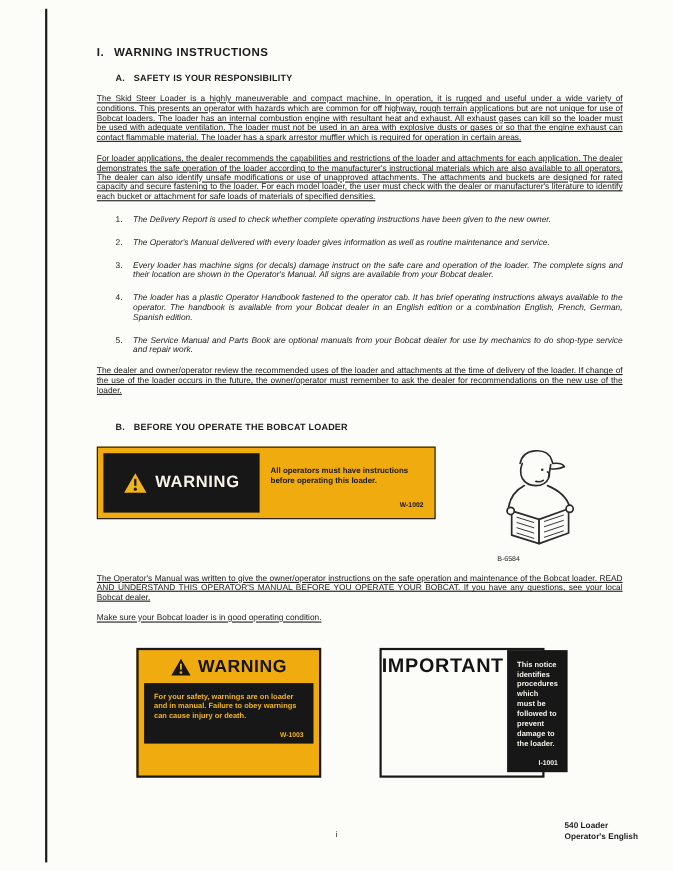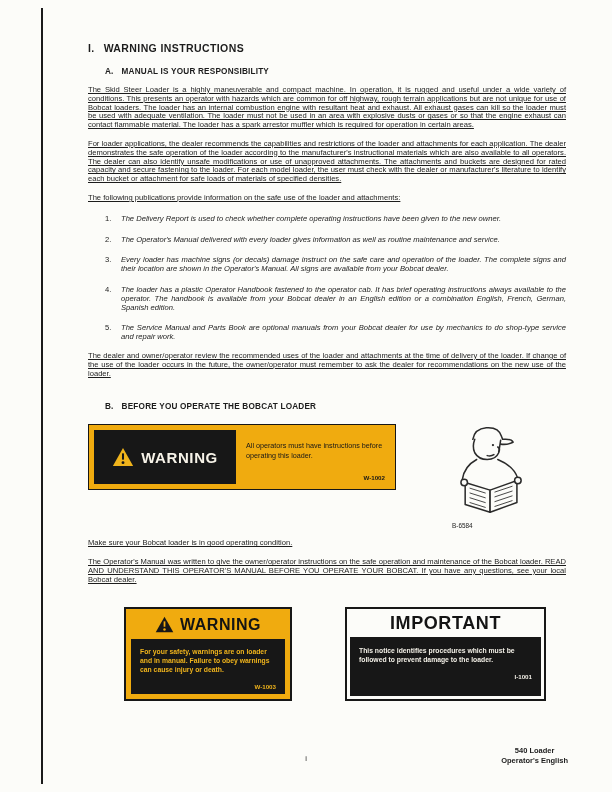--- a/index.html
+++ b/index.html
@@ -21,63 +21,62 @@
   .list-item { display:flex; gap:7px; margin-top:12px; }
   .list-num { font-size:7.6px; line-height:8.8px; width:9px; flex:none; }
   .list-text { font-size:7.6px; line-height:8.8px; text-align:justify; flex:1;font-style:italic; }
 
   
   .warn-row { display:flex; align-items:flex-start; margin-top:13px; }
   .warnbox-top { width:308px; height:66px; border:1.8px solid #171717; background:#f0ab0f; padding:5px; display:flex; }
   .warnbox-top .panel { background:#171717; width:142px; flex:none; display:flex; align-items:center; justify-content:center; gap:7px; }
   .warnbox-top .word { color:#f7f3e8; font-size:15px; font-weight:bold; letter-spacing:.6px; }
   .warnbox-top .msg-area { flex:1; position:relative; padding:11px 4px 2px 10px; }
-  .warnbox-top .msg { font-size:7.2px; font-weight:normal; line-height:9.6px; color:#171717; }
+  .warnbox-top .msg { font-size:7.2px; font-weight:bold; line-height:9.6px; color:#171717; }
   .warnbox-top .code { position:absolute; right:5px; bottom:3px; font-size:6.2px; font-weight:bold; color:#171717; }
   .cartoon-wrap { margin-left:40px; width:112px; }
   .cartoon-caption { font-size:6.4px; margin-top:2px; padding-left:16px; }
 
   
   .bottom-row { display:flex; margin:22px 0 0 36px; gap:53px; }
   .warnbox-bottom { width:168px; background:#f0ab0f; border:2px solid #171717; padding:4px 5px 5px; }
   .warnbox-bottom .head { display:flex; align-items:center; justify-content:center; gap:6px; padding:3px 0 5px; }
   .warnbox-bottom .word { font-size:16px; font-weight:bold; color:#141414; letter-spacing:.5px; }
   .warnbox-bottom .body { background:#171717; color:#f0b41c; font-size:6.8px; font-weight:bold; line-height:9px; padding:8px 9px 3px; }
   .warnbox-bottom .code, .ibox .code { text-align:right; margin-top:8px; font-size:6.2px; font-weight:bold; }
 
-  .ibox { width:201px; border:2.5px solid #171717; background:#fcfcf9; display:flex; flex-direction:column; }
+  .ibox { width:150px; border:2.5px solid #171717; background:#fcfcf9; display:flex; }
   .ibox .head { text-align:center; font-size:18px; font-weight:bold; letter-spacing:.6px; padding:4px 0 3px; color:#141414; }
   .ibox .body { background:#171717; color:#f2efe6; font-size:6.8px; font-weight:bold; line-height:9px; padding:9px 9px 4px; margin:0 3px 3px; flex:1; }
 
   .footer-pagenum { position:absolute; left:0; width:612px; text-align:center; bottom:29px; font-size:7.5px; }
-  .footer-right { position:absolute; right:44px; bottom:26px; text-align:center; font-size:7.5px; font-weight:bold; line-height:10px; }
+  .footer-right { position:absolute; right:32px; bottom:26px; text-align:left; font-size:7.5px; font-weight:bold; line-height:10px; }
 
   .tri { display:block; }
 </style>
 </head>
 <body>
 
 <div class="page">
   <div class="binding-rule"></div>
 
   <div class="content">
 
     <div class="doc-title">
       <span>I.</span>
       <span>WARNING INSTRUCTIONS</span>
     </div>
 
     <div class="sec-head">
       <span>A.</span>
-      <span>MANUAL IS YOUR RESPONSIBILITY</span>
+      <span>SAFETY IS YOUR RESPONSIBILITY</span>
     </div>
 
     <p class="para">The Skid Steer Loader is a highly maneuverable and compact machine. In operation, it is rugged and useful under a wide variety of conditions. This presents an operator with hazards which are common for off highway, rough terrain applications but are not unique for use of Bobcat loaders. The loader has an internal combustion engine with resultant heat and exhaust. All exhaust gases can kill so the loader must be used with adequate ventilation. The loader must not be used in an area with explosive dusts or gases or so that the engine exhaust can contact flammable material. The loader has a spark arrestor muffler which is required for operation in certain areas.</p>
     <p class="para">For loader applications, the dealer recommends the capabilities and restrictions of the loader and attachments for each application. The dealer demonstrates the safe operation of the loader according to the manufacturer's instructional materials which are also available to all operators. The dealer can also identify unsafe modifications or use of unapproved attachments. The attachments and buckets are designed for rated capacity and secure fastening to the loader. For each model loader, the user must check with the dealer or manufacturer's literature to identify each bucket or attachment for safe loads of materials of specified densities.</p>
-    <p class="para">The following publications provide information on the safe use of the loader and attachments:</p>
 
     <div class="list">
       <div class="list-item">
         <span class="list-num">1.</span>
         <span class="list-text">The Delivery Report is used to check whether complete operating instructions have been given to the new owner.</span>
       </div>
       <div class="list-item">
         <span class="list-num">2.</span>
         <span class="list-text">The Operator's Manual delivered with every loader gives information as well as routine maintenance and service.</span>
       </div>
@@ -135,22 +134,22 @@
               <path d="M57 71 L75 65 M57 76 L75 70 M57 81 L75 75 M57 86 L75 80"></path>
             </g>
             <circle cx="25" cy="61" r="3.4" fill="#fcfcf9"></circle>
             <circle cx="81" cy="59" r="3.4" fill="#fcfcf9"></circle>
           </g>
         </svg>
         <div class="cartoon-caption">B-6584</div>
       </div>
     </div>
 
+    <p class="para">The Operator's Manual was written to give the owner/operator instructions on the safe operation and maintenance of the Bobcat loader. READ AND UNDERSTAND THIS OPERATOR'S MANUAL BEFORE YOU OPERATE YOUR BOBCAT. If you have any questions, see your local Bobcat dealer.</p>
     <p class="para">Make sure your Bobcat loader is in good operating condition.</p>
-    <p class="para">The Operator's Manual was written to give the owner/operator instructions on the safe operation and maintenance of the Bobcat loader. READ AND UNDERSTAND THIS OPERATOR'S MANUAL BEFORE YOU OPERATE YOUR BOBCAT. If you have any questions, see your local Bobcat dealer.</p>
 
     <div class="bottom-row">
       <div class="warnbox-bottom">
         <div class="head">
           <svg class="tri" width="19" height="17" viewBox="0 0 26 23">
             <path d="M13 1 L25 22 L1 22 Z" fill="#171717"></path>
             <rect x="11.8" y="7.2" width="2.4" height="7.4" fill="#f0ab0f"></rect>
             <circle cx="13" cy="18.2" r="1.7" fill="#f0ab0f"></circle>
           </svg>
           <span class="word">WARNING</span>

